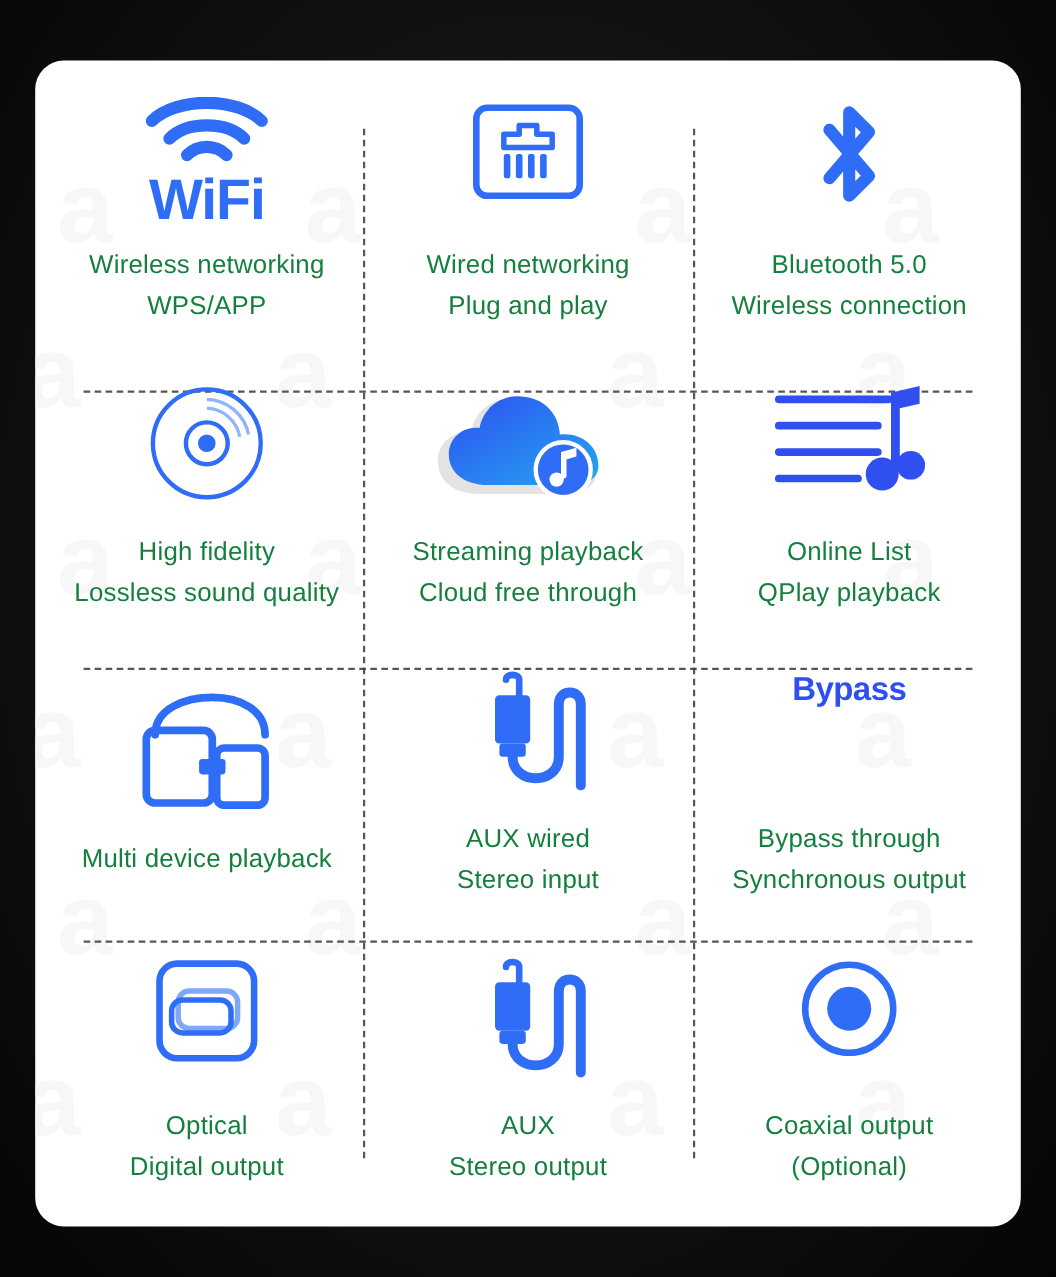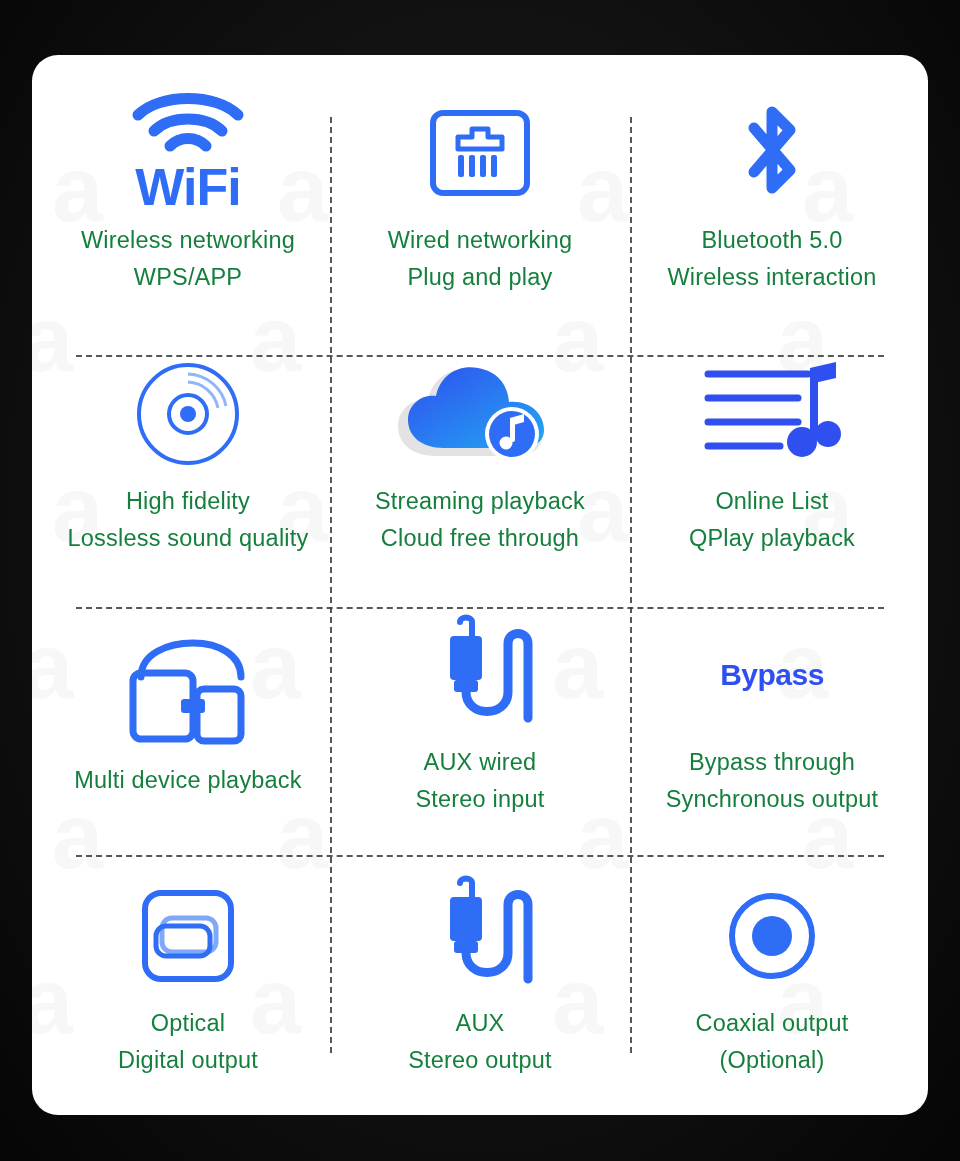--- a/index.html
+++ b/index.html
@@ -59,21 +59,20 @@
     display: flex;
     flex-direction: column;
     align-items: center;
     justify-content: center;
     padding: 4px 6px;
     box-sizing: border-box;
   }
   .icon-box {
     height: 130px;
     display: flex;
-    align-items: center;
     justify-content: center;
     margin-bottom: 4px;
   }
   .label {
     text-align: center;
     color: #15803d;
     font-size: 23.5px;
     line-height: 1.55;
     letter-spacing: 0.2px;
   }
@@ -195,21 +194,21 @@
       </div>
 
       <div class="cell">
         <div class="icon-box">
           <svg width="76" height="110" viewBox="0 0 76 110" aria-hidden="true">
             <path d="M20 30 L56 72 L38 90 L38 14 L56 32 L20 74" fill="none" stroke="#2f6df6" stroke-width="11" stroke-linecap="round" stroke-linejoin="round"></path>
           </svg>
         </div>
         <div class="label">
           <span>Bluetooth 5.0</span>
-          <span class="l2">Wireless interaction</span>
+          <span class="l2">Wireless connection</span>
         </div>
       </div>
 
       <div class="cell">
         <div class="icon-box">
           <svg width="108" height="108" viewBox="0 0 108 108" aria-hidden="true">
             <circle cx="54" cy="54" r="49" fill="none" stroke="#2f6df6" stroke-width="4"></circle>
             <path d="M54 14 A40 40 0 0 1 92 46" fill="none" stroke="#8fb6fb" stroke-width="3"></path>
             <path d="M54 22 A32 32 0 0 1 84 48" fill="none" stroke="#8fb6fb" stroke-width="3"></path>
             <circle cx="54" cy="54" r="19" fill="none" stroke="#2f6df6" stroke-width="4"></circle>

